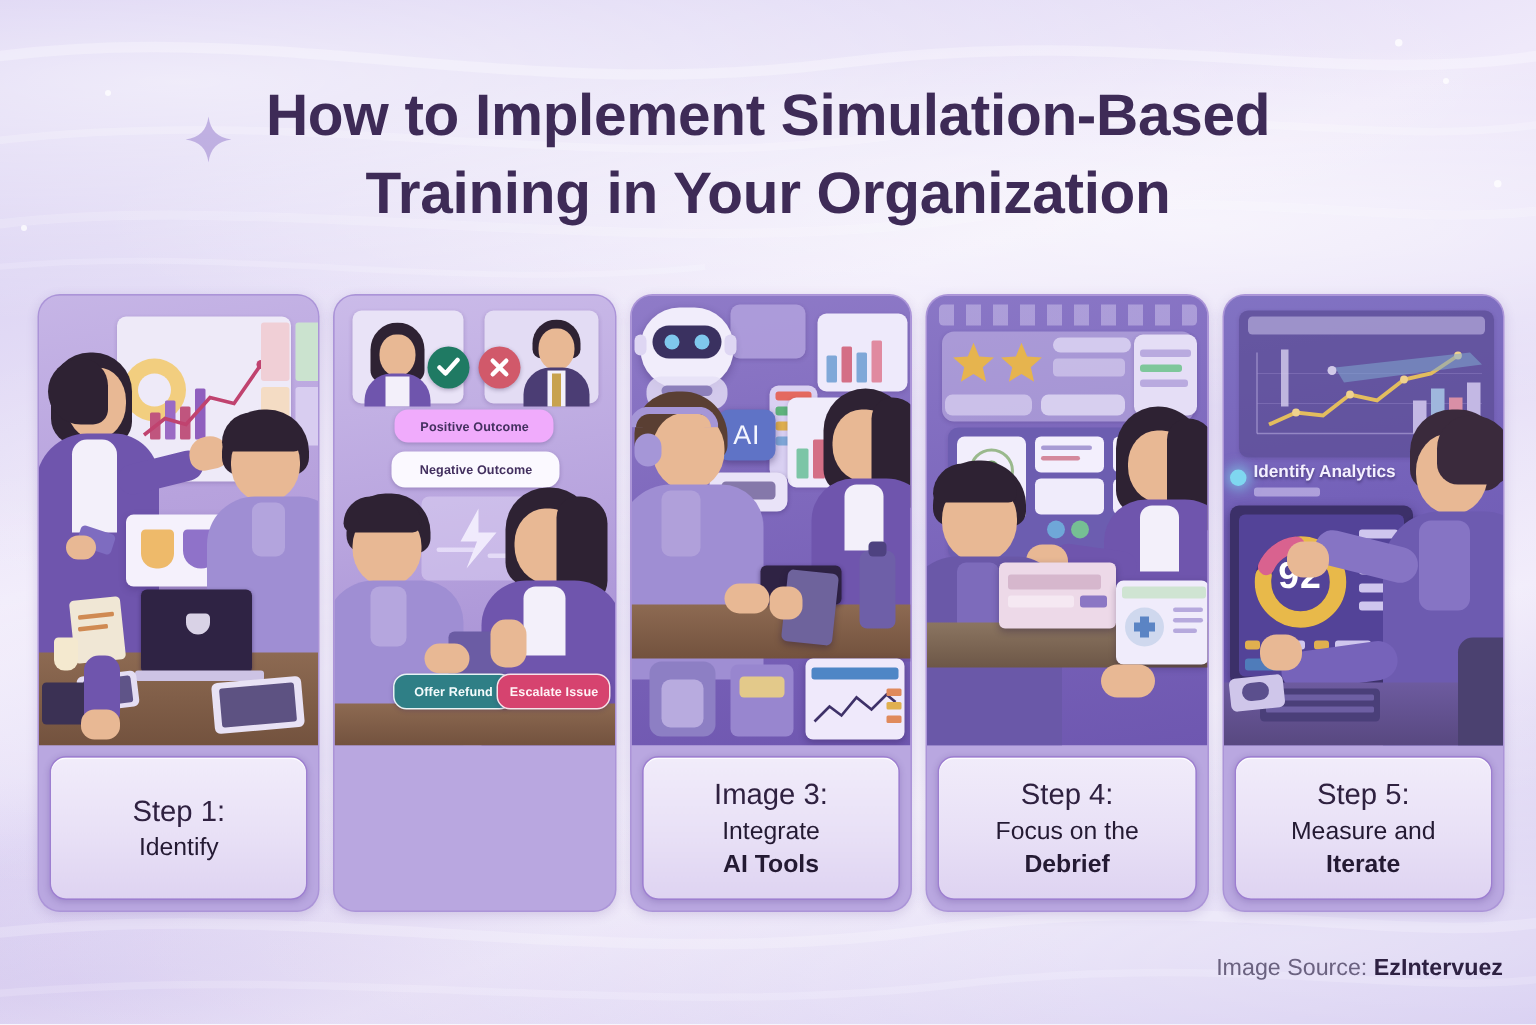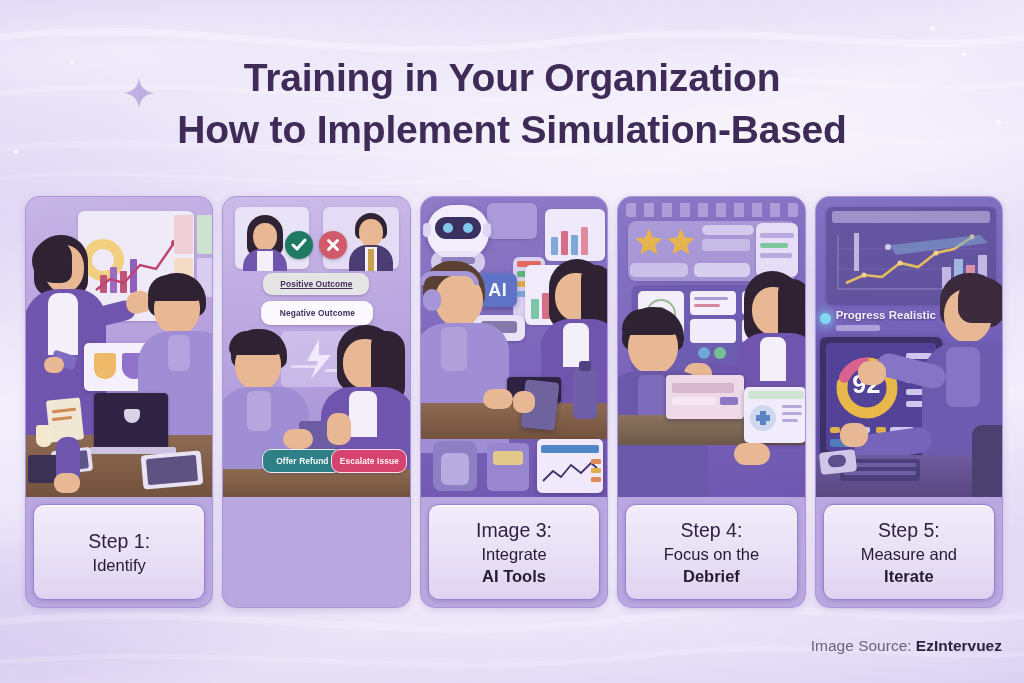--- a/index.html
+++ b/index.html
@@ -219,22 +219,22 @@
   <div class="sparkle-dot" style="left:930px;top:26px;width:5px;height:5px;"></div>
   <div class="sparkle-dot" style="left:962px;top:52px;width:4px;height:4px;"></div>
   <div class="sparkle-dot" style="left:70px;top:60px;width:4px;height:4px;"></div>
   <div class="sparkle-dot" style="left:996px;top:120px;width:5px;height:5px;"></div>
   <div class="sparkle-dot" style="left:14px;top:150px;width:4px;height:4px;"></div>
 
   <svg class="title-sparkle" viewBox="0 0 40 40">
     <path d="M20 2 C21.6 13.2 26.8 18.4 38 20 C26.8 21.6 21.6 26.8 20 38 C18.4 26.8 13.2 21.6 2 20 C13.2 18.4 18.4 13.2 20 2 Z" fill="#b6a4dd"></path>
   </svg>
   <div class="title-block">
+    <div class="title-line">How to Implement Simulation-Based</div>
     <div class="title-line">Training in Your Organization</div>
-    <div class="title-line">How to Implement Simulation-Based</div>
   </div>
 
   <div class="panels">
 
     <div class="panel">
       <div class="art">
         <div class="art-bg" style="background:linear-gradient(170deg,#c6b5e6 0%,#b7a2dd 45%,#a88fd3 100%);"></div>
 
         <div class="board" style="left:52px;top:14px;width:116px;height:110px;background:#eeeaf8;"></div>
 
@@ -339,21 +339,21 @@
         <div style="position:absolute;left:62px;top:34px;width:28px;height:28px;border-radius:50%;background:#1f7a63;box-shadow:0 1px 3px rgba(30,15,60,.3);"></div>
         <svg style="position:absolute;left:68px;top:41px;width:16px;height:14px;" viewBox="0 0 16 14">
             <polyline points="2,7 6,11 14,2" stroke="#ffffff" stroke-width="3" fill="none" stroke-linecap="round" stroke-linejoin="round"></polyline>
           </svg>
         <div style="position:absolute;left:96px;top:34px;width:28px;height:28px;border-radius:50%;background:#d1596a;box-shadow:0 1px 3px rgba(30,15,60,.3);"></div>
         <svg style="position:absolute;left:103px;top:41px;width:14px;height:14px;" viewBox="0 0 14 14">
             <line x1="2.5" y1="2.5" x2="11.5" y2="11.5" stroke="#fff" stroke-width="3" stroke-linecap="round"></line>
             <line x1="11.5" y1="2.5" x2="2.5" y2="11.5" stroke="#fff" stroke-width="3" stroke-linecap="round"></line>
           </svg>
 
-        <div class="panel-chip" style="left:40px;top:76px;width:106px;height:22px;background:#e5e5e5;text-decoration:underline;">
+        <div class="panel-chip" style="left:40px;top:76px;width:106px;height:22px;background:#f0abfc;">
           <span>Positive Outcome</span>
         </div>
         <div class="panel-chip" style="left:38px;top:104px;width:112px;height:24px;background:#fbf9ff;">
           <span>Negative Outcome</span>
         </div>
 
         <div style="position:absolute;left:58px;top:134px;width:80px;height:56px;border-radius:5px;background:rgba(236,230,252,.38);"></div>
         <svg style="position:absolute;left:62px;top:138px;width:72px;height:48px;" viewBox="0 0 72 48">
           <path d="M34 4 L22 26 L33 26 L26 44 L46 20 L34 20 Z" fill="#f4f0fe" opacity=".9"></path>
           <rect x="6" y="30" width="26" height="3" rx="1.5" fill="#efe9fd" opacity=".7"></rect>
@@ -413,21 +413,21 @@
 
         <div style="position:absolute;left:6px;top:8px;width:62px;height:54px;border-radius:26px;background:#f1edfb;box-shadow:0 2px 6px rgba(40,20,80,.3);"></div>
         <div style="position:absolute;left:14px;top:20px;width:46px;height:22px;border-radius:11px;background:#3a3160;"></div>
         <div style="position:absolute;left:22px;top:26px;width:10px;height:10px;border-radius:50%;background:#7fc8ec;"></div>
         <div style="position:absolute;left:42px;top:26px;width:10px;height:10px;border-radius:50%;background:#7fc8ec;"></div>
         <div style="position:absolute;left:2px;top:26px;width:8px;height:14px;border-radius:4px;background:#ded6f3;"></div>
         <div style="position:absolute;left:62px;top:26px;width:8px;height:14px;border-radius:4px;background:#ded6f3;"></div>
         <div style="position:absolute;left:10px;top:54px;width:54px;height:22px;border-radius:10px;background:#e6e0f6;opacity:.8;"></div>
         <div style="position:absolute;left:20px;top:60px;width:34px;height:7px;border-radius:4px;background:#8d80bb;"></div>
 
-        <div style="position:absolute;left:58px;top:76px;width:38px;height:34px;border-radius:7px;background:#5f73c6;box-shadow:0 2px 5px rgba(30,15,70,.35);display:flex;align-items:center;justify-content:center;color:#f4f6ff;font-size:18px;font-weight:700;letter-spacing:.5px;">
+        <div style="position:absolute;left:58px;top:76px;width:38px;height:34px;border-radius:7px;background:#5f73c6;box-shadow:0 2px 5px rgba(30,15,70,.35);display:flex;align-items:center;justify-content:center;color:#f4f6ff;font-size:18px;font-weight:400;letter-spacing:.5px;">
           <span>AI</span>
         </div>
 
         <div style="position:absolute;left:52px;top:118px;width:52px;height:26px;border-radius:7px;background:#e9e3f8;box-shadow:0 1px 3px rgba(40,20,80,.28);"></div>
         <div style="position:absolute;left:60px;top:124px;width:36px;height:12px;border-radius:3px;background:#5e4f8c;opacity:.72;"></div>
 
         <div class="person" style="left:-8px;top:64px;width:100px;height:180px;">
           <div class="hair-dark" style="position:absolute;left:10px;top:0;width:62px;height:46px;border-radius:28px 30px 10px 12px;background:#5a3f33;"></div>
           <div class="head skin" style="left:22px;top:14px;width:48px;height:52px;"></div>
           <div style="position:absolute;left:6px;top:10px;width:60px;height:14px;border-radius:30px 30px 0 0;border:5px solid #a596d7;border-bottom:none;box-sizing:border-box;"></div>
@@ -577,21 +577,21 @@
           <path d="M60,18 L150,8 L158,16 L66,28 Z" fill="#7fa7cf" opacity=".55"></path>
           <rect x="112" y="40" width="9" height="22" fill="#c3b8e4"></rect>
           <rect x="124" y="32" width="9" height="30" fill="#9fb7dd"></rect>
           <rect x="136" y="38" width="9" height="24" fill="#d98fa6"></rect>
           <rect x="148" y="28" width="9" height="34" fill="#c3b8e4"></rect>
           <rect x="24" y="6" width="5" height="38" fill="#ded6f3" opacity=".75"></rect>
           <circle cx="58" cy="20" r="3" fill="#ece6fa" opacity=".8"></circle>
         </svg>
 
         <div style="position:absolute;left:20px;top:112px;font-size:11.5px;font-weight:700;color:#f4f0ff;text-shadow:0 1px 2px rgba(30,15,60,.5);white-space:nowrap;">
-          <span>Progress Realistic</span>
+          <span>Identify Analytics</span>
         </div>
         <div style="position:absolute;left:20px;top:128px;width:44px;height:6px;border-radius:2px;background:rgba(220,212,246,.55);"></div>
         <div style="position:absolute;left:4px;top:116px;width:11px;height:11px;border-radius:50%;background:#7fd7f0;box-shadow:0 0 8px 3px rgba(127,215,240,.55);"></div>
 
         <div style="position:absolute;left:4px;top:140px;width:122px;height:120px;background:#3c3069;border-radius:6px;box-shadow:0 3px 8px rgba(25,12,55,.45);"></div>
         <div style="position:absolute;left:10px;top:146px;width:110px;height:108px;background:#534398;border-radius:4px;"></div>
 
         <svg style="position:absolute;left:16px;top:156px;width:70px;height:70px;" viewBox="0 0 70 70">
           <circle cx="35" cy="35" r="25" stroke="#443681" stroke-width="11" fill="none"></circle>
           <circle cx="35" cy="35" r="25" stroke="#e8b94a" stroke-width="11" fill="none" stroke-linecap="round" transform="rotate(-90 35 35)" stroke-dasharray="122 157"></circle>

